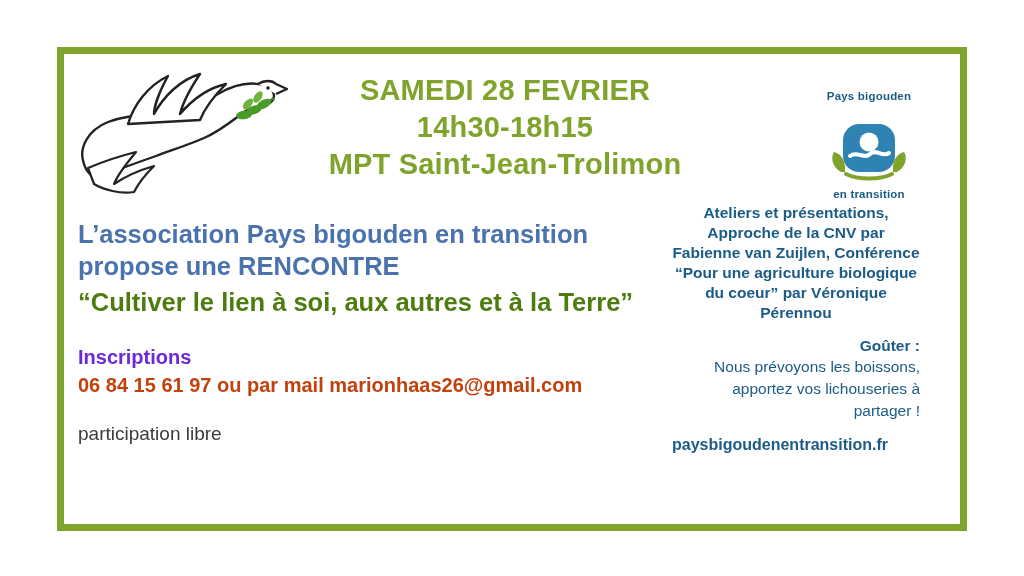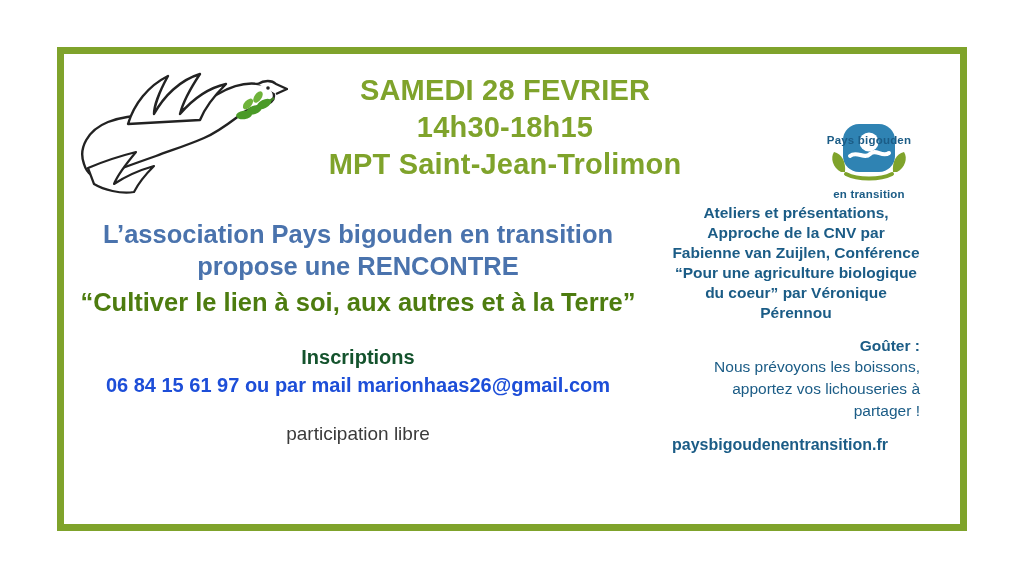--- a/index.html
+++ b/index.html
@@ -67,53 +67,52 @@
   .logo-text-top, .logo-text-bottom {
     position: absolute;
     left: 0;
     width: 138px;
     text-align: center;
     color: #1b5c86;
     font-weight: bold;
     font-size: 11.5px;
     letter-spacing: 0.2px;
   }
-  .logo-text-top { top: 2px; margin-top: 44px; }
+  .logo-text-top { top: 2px; }
   .logo-text-bottom { top: 100px; }
 
   
   .left-col {
     position: absolute;
     left: 78px;
     top: 218px;
     width: 560px;
-    text-align: center;
   }
   .intro {
     color: #4a73ad;
     font-weight: bold;
     font-size: 25.5px;
     line-height: 32px;
   }
   .theme {
     margin-top: 4px;
     color: #4d7c0f;
     font-weight: bold;
     font-size: 25.5px;
     line-height: 32px;
   }
   .inscriptions-title {
     margin-top: 26px;
-    color: #14532d;
+    color: #6d28d9;
     font-weight: bold;
     font-size: 20px;
     line-height: 26px;
   }
   .inscriptions-line {
-    color: #1d4ed8;
+    color: #c2410c;
     font-weight: bold;
     font-size: 20px;
     line-height: 30px;
   }
   .participation {
     margin-top: 22px;
     color: #3b3b3b;
     font-size: 19px;
     line-height: 24px;
   }

